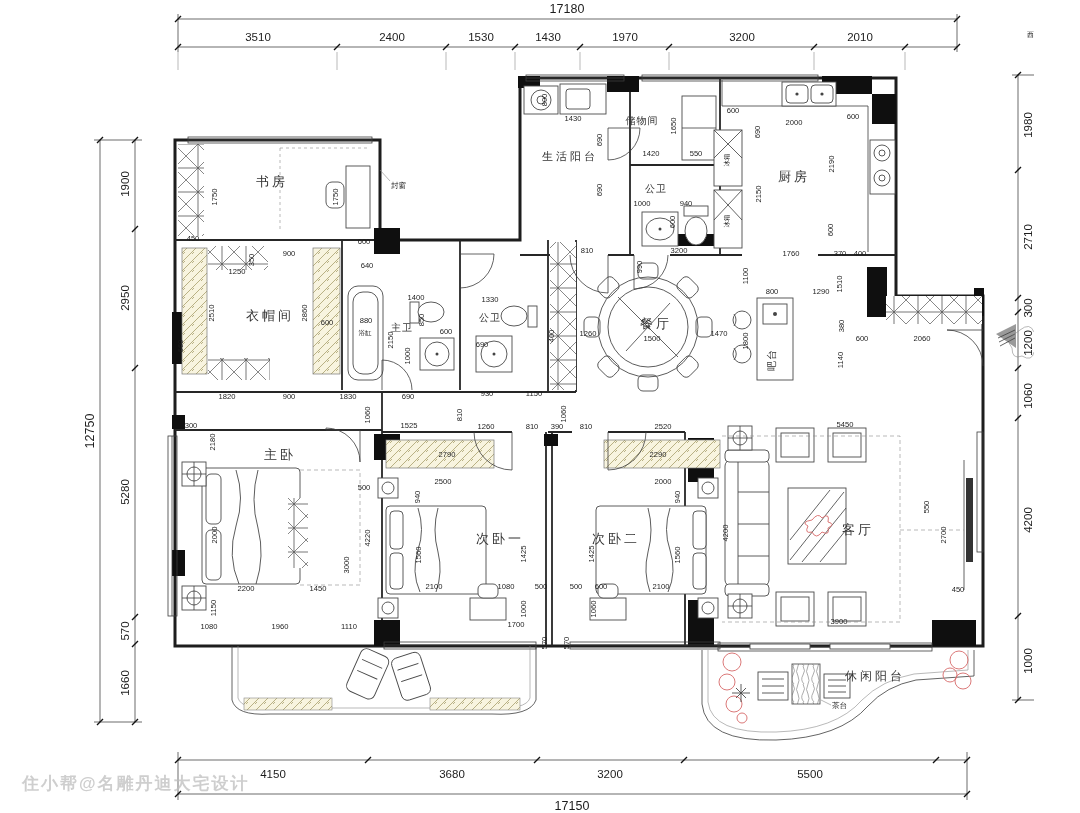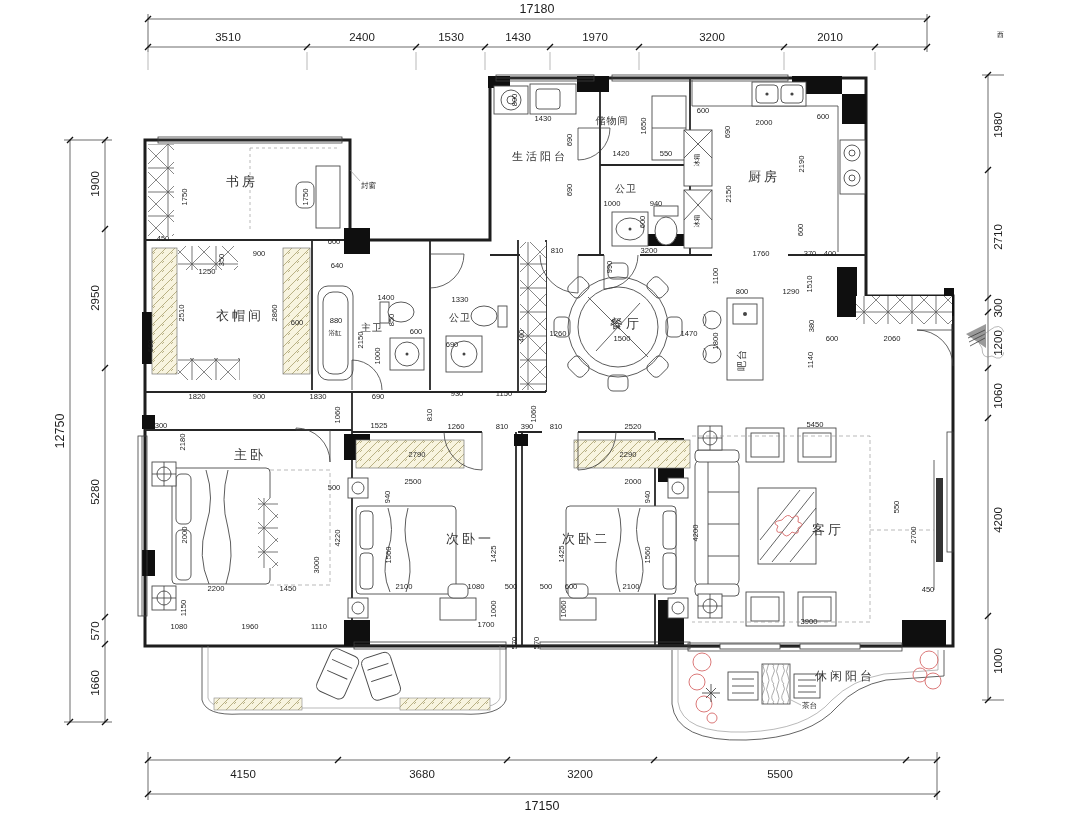--- a/index.html
+++ b/index.html
@@ -1,17 +1,17 @@
 <!DOCTYPE html>
 <html><head>
 <meta charset="utf-8">
 <style>
   html,body{margin:0;padding:0;background:#fff;}
   .page{position:relative;width:1004px;height:813px;background:#fff;overflow:hidden;
-        font-family:"Liberation Sans",sans-serif;}
+        font-family:"Liberation Sans",sans-serif;padding-left:30px;}
   svg text{font-family:"Liberation Sans",sans-serif;fill:#1c1c1c;}
   .w3{stroke:#1d1d1d;stroke-width:3;fill:none;}
   .w2{stroke:#262626;stroke-width:1.8;fill:none;}
   .thin{stroke:#3c3c3c;stroke-width:.8;fill:none;}
   .lite{stroke:#8a8a8a;stroke-width:.6;fill:none;}
   .furn{stroke:#4a4a4a;stroke-width:.9;fill:#fff;}
   .furnN{stroke:#4a4a4a;stroke-width:.9;fill:none;}
   .pier{fill:#0f0f0f;stroke:none;}
   .dimline{stroke:#2b2b2b;stroke-width:.7;fill:none;}
   .tick{stroke:#111;stroke-width:1.4;fill:none;}
@@ -589,13 +589,14 @@
     <text x="566" y="609" transform="rotate(-90 566 609)">1060</text>
     <text x="539" y="643" transform="rotate(-90 539 643)">570</text>
     <text x="698" y="533" transform="rotate(-90 698 533)">4200</text>
     <text x="899" y="507" transform="rotate(-90 899 507)">550</text>
     <text x="916" y="535" transform="rotate(-90 916 535)">2700</text>
     <text x="928" y="592">450</text>
     <text x="809" y="624">3900</text>
   </g>
 </svg>
 
+<div class="wm">住小帮@名雕丹迪大宅设计</div>
 </div>
 
 </body></html>

